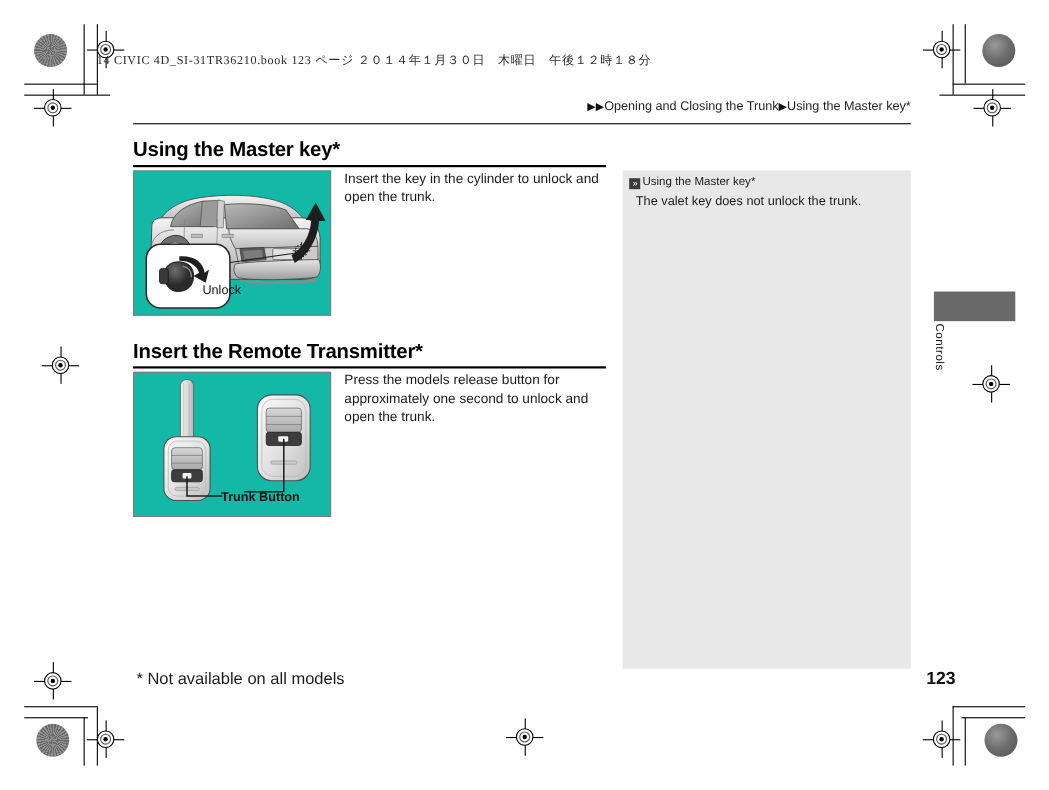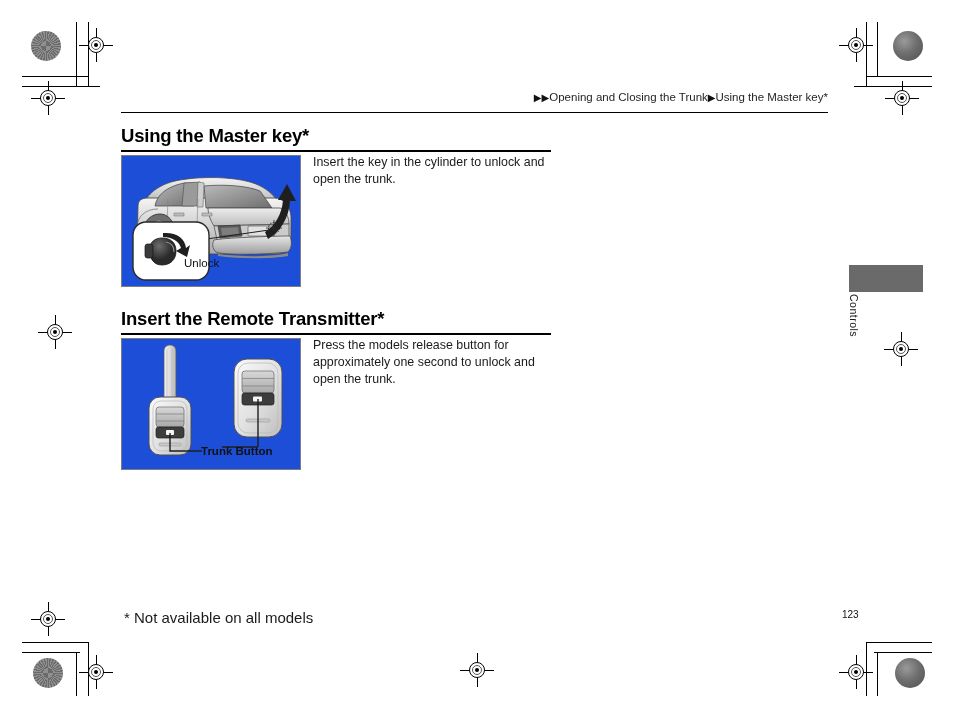--- a/index.html
+++ b/index.html
@@ -65,21 +65,21 @@
     white-space: nowrap;
   }
   .h2-rule {
     position: absolute; left: 121px; width: 430px; height: 1.5px; background: #000;
   }
 
   
   .fig {
     position: absolute; left: 121px;
     width: 180px; height: 132px;
-    background: #1d4ed8;
+    background: #14b8a6;
     border: 1px solid #7d7d7d;
     overflow: hidden;
   }
 
   
   .body-text {
     position: absolute;
     font-size: 12.4px; line-height: 17px; color: #1a1a1a;
   }
 
@@ -117,21 +117,21 @@
     letter-spacing: .5px;
   }
 
   
   .footnote {
     position: absolute; left: 124px; top: 609px;
     font-size: 15px; color: #1a1a1a;
   }
   .folio {
     position: absolute; left: 842px; top: 609px;
-    font-size: 10px; color: #111; font-weight: normal;
+    font-size: 16px; color: #111; font-weight: bold;
   }
 </style>
 </head>
 <body>
 
 <div id="page">
 
   <div class="dotmark textured" style="left:31px; top:31px;"></div>
   <div class="cropline hz" style="left:22px; top:76px; width:66px;"></div>
   <div class="cropline hz" style="left:22px; top:86px; width:78px;"></div>
@@ -222,20 +222,21 @@
   <div class="dotmark" style="left:895px; top:658px;"></div>
 
   <div class="reg" style="left:460px; top:653px;">
     <div class="h"></div>
       <div class="v"></div>
       <div class="c1"></div>
       <div class="c2"></div>
       <div class="c3"></div>
   </div>
 
+  <div class="runhead">14 CIVIC 4D_SI-31TR36210.book   123 ページ   ２０１４年１月３０日　木曜日　午後１２時１８分</div>
 
   <div class="breadcrumb">
     <span class="tri">▶▶</span><span>Opening and Closing the Trunk</span><span class="tri">▶</span><span>Using the Master key*</span>
   </div>
   <div class="rule-top"></div>
 
   <div class="h2" style="top:125px;">Using the Master key*</div>
   <div class="h2-rule" style="top:150px;"></div>
 
   <div class="fig" style="top:155px;">
@@ -387,20 +388,26 @@
 
       <path d="M136,60 L136,108" stroke="#1f1f1f" stroke-width="1.4" fill="none"></path>
       <path d="M100,108 L136,108" stroke="#1f1f1f" stroke-width="1.4" fill="none"></path>
 
       <text x="79" y="116" font-family="Liberation Sans, sans-serif" font-size="11.5" font-weight="bold" fill="#111">Trunk Button</text>
     </svg>
   </div>
 
   <div class="body-text" style="left:313px; top:337px; width:245px;">Press the models release button for approximately one second to unlock and open the trunk.</div>
 
+  <div class="sidepanel">
+    <div class="sp-title">
+      <span class="sp-badge">»</span><span>Using the Master key*</span>
+    </div>
+    <div class="sp-body">The valet key does not unlock the trunk.</div>
+  </div>
 
   <div class="thumb-tab"></div>
   <div class="thumb-label">Controls</div>
 
   <div class="footnote">* Not available on all models</div>
   <div class="folio">123</div>
 
 </div>
 
 </body></html>

